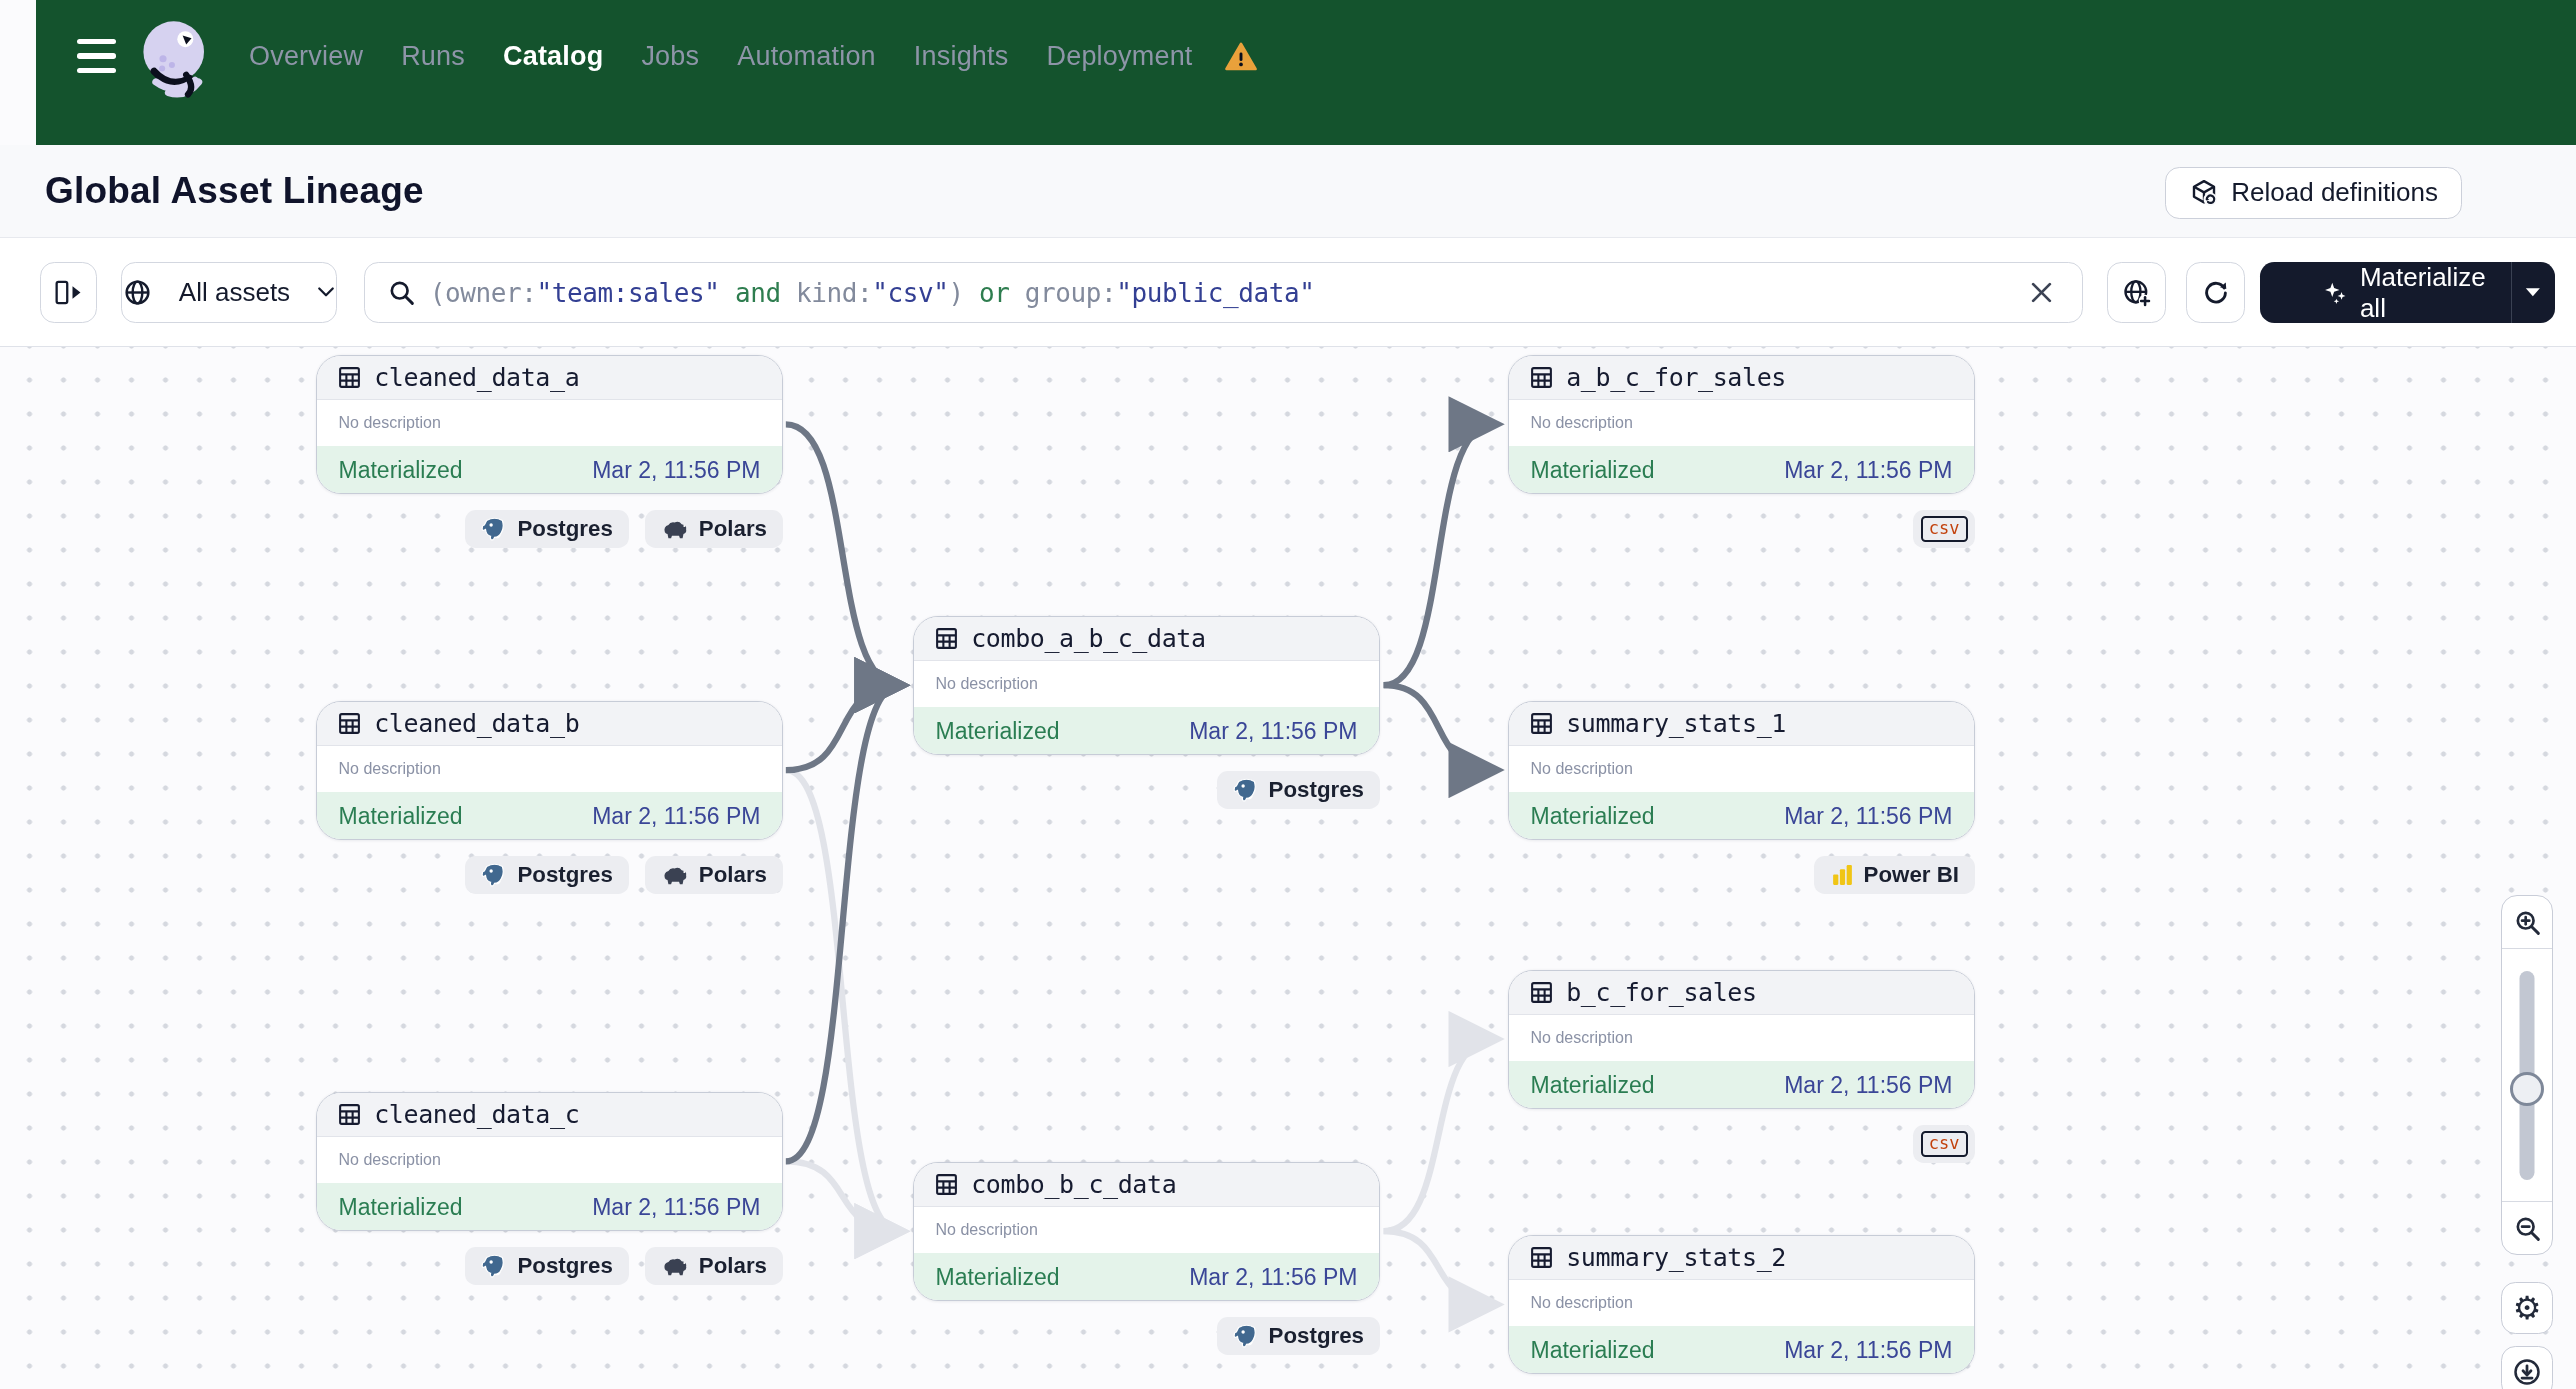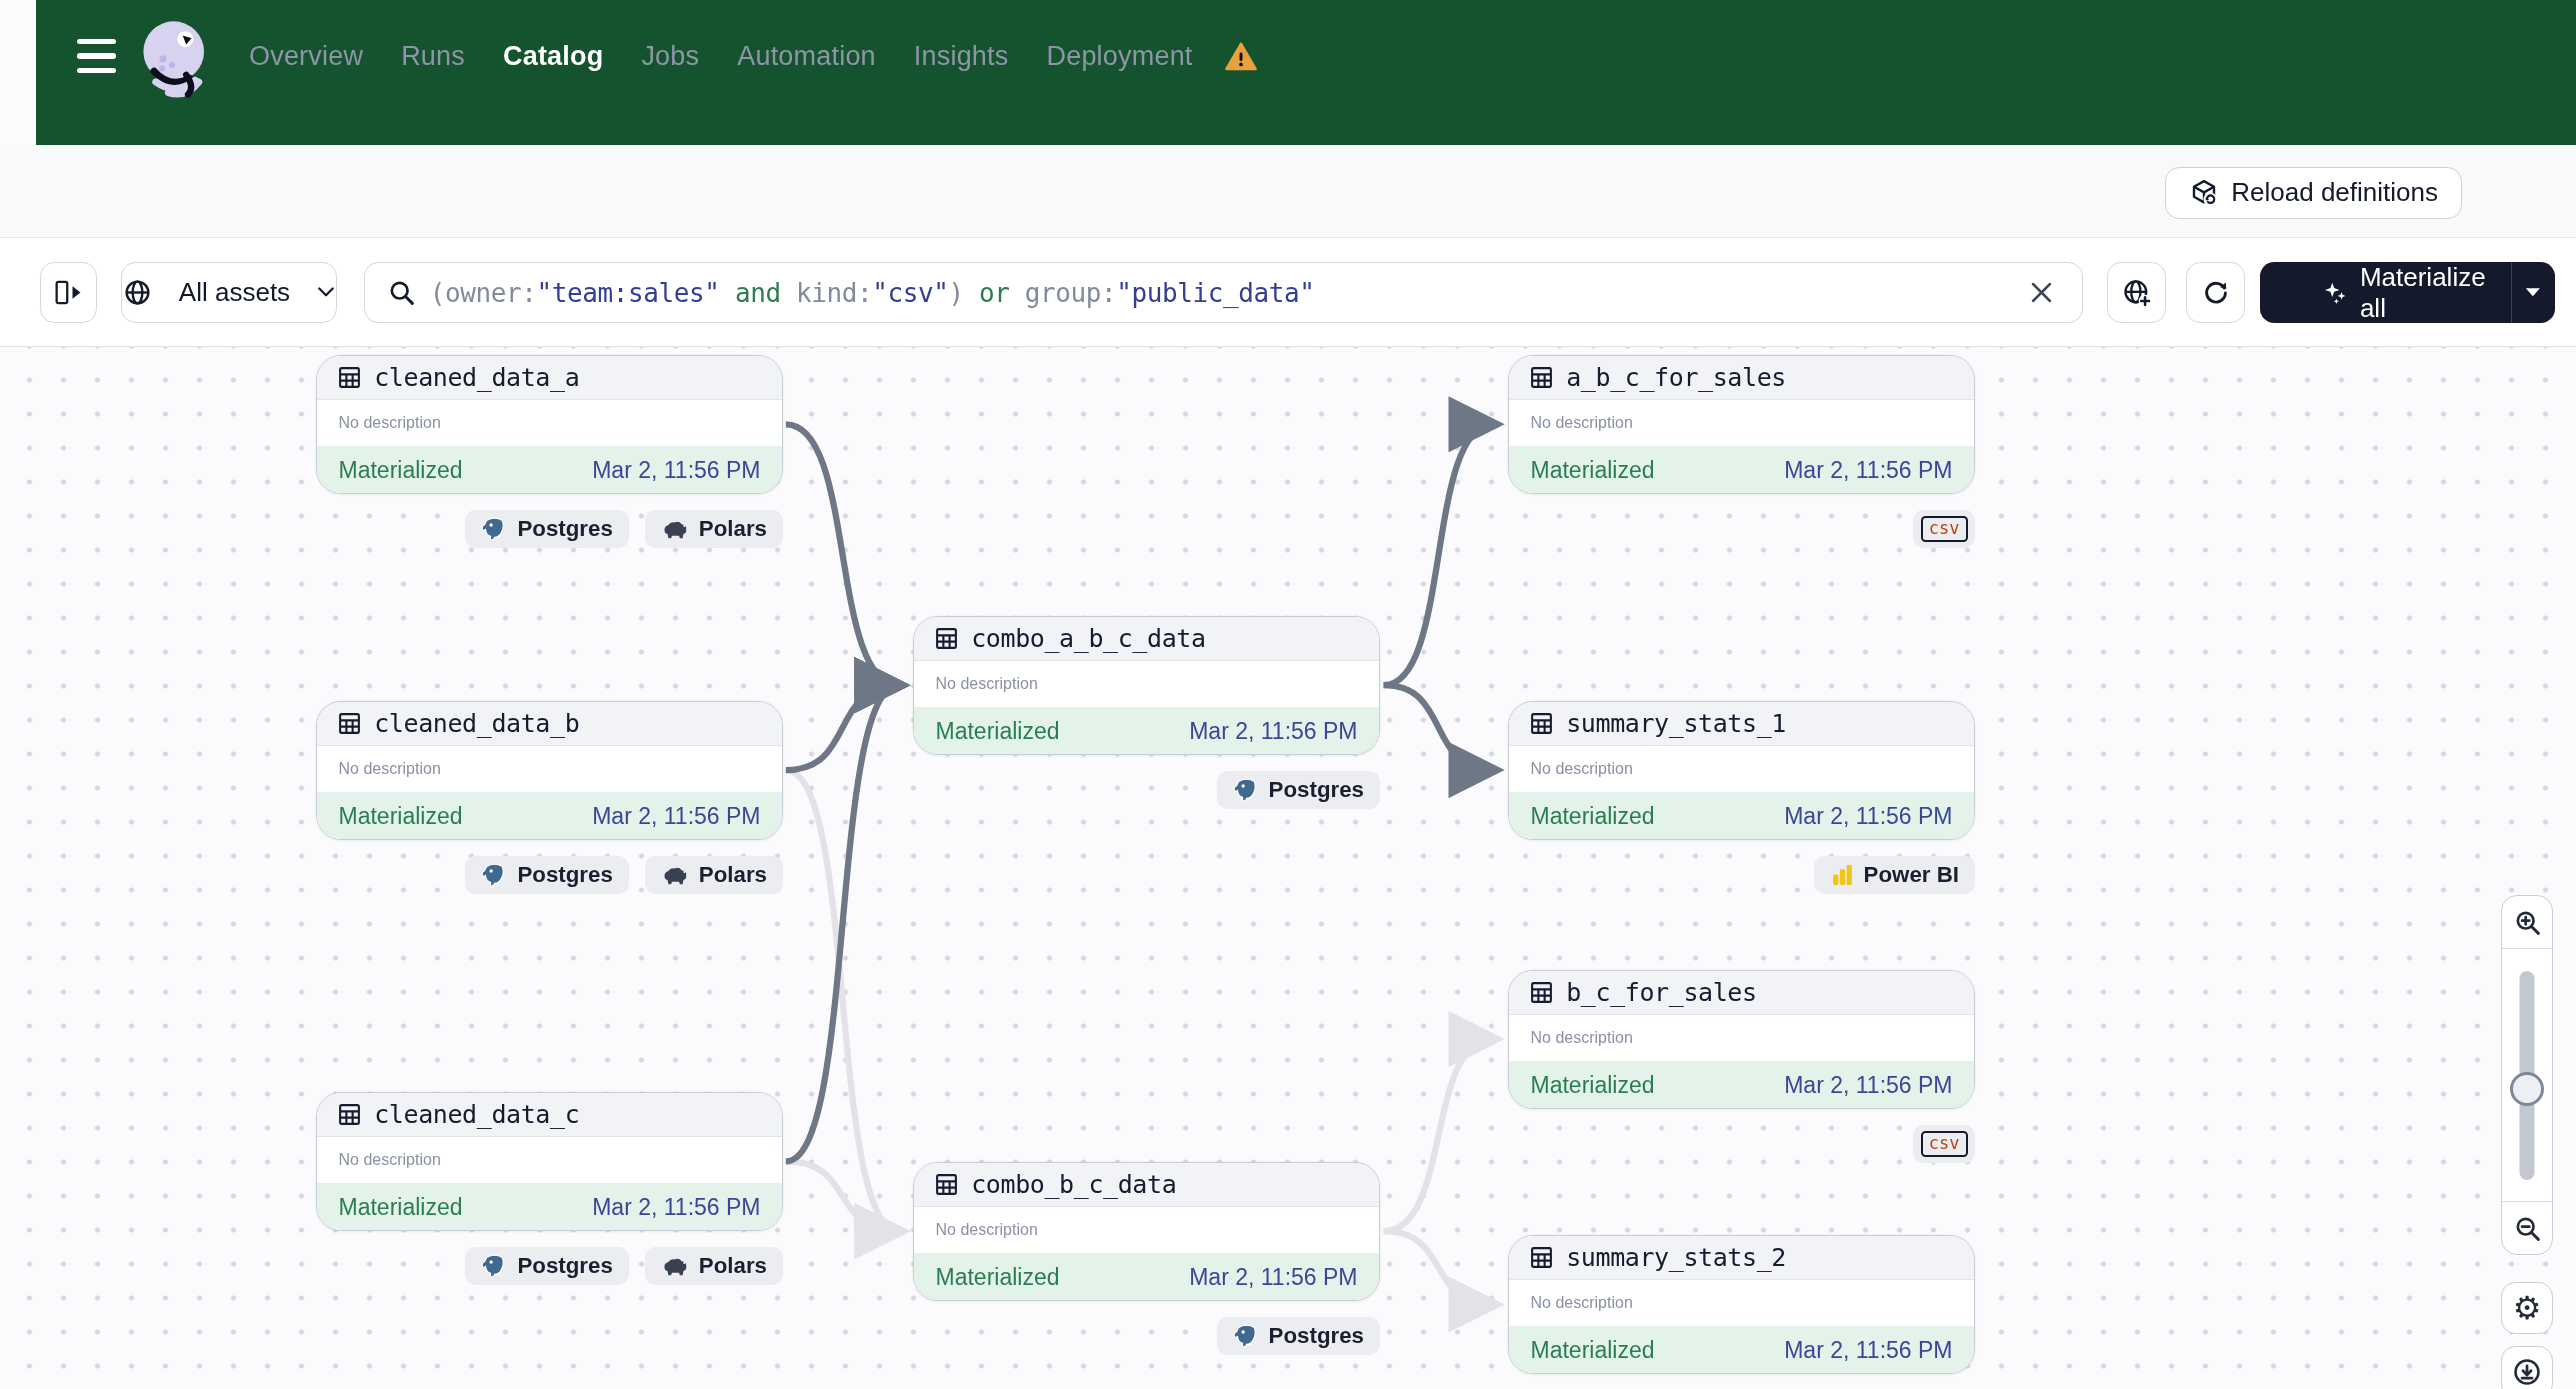--- a/index.html
+++ b/index.html
@@ -104,20 +104,21 @@
 
   <div class="nav-right">
     
     
     
     
   </div>
 </div>
 
 <div class="pagehead">
+  <div class="pagetitle">Global Asset Lineage</div>
   <button class="reload-btn">
     <svg width="30" height="30" viewBox="0 0 24 24">
       <path d="M12 2.5 L20 7 V15 L12 19.5 L4 15 V7 Z" stroke="#141a2c" stroke-width="1.9" fill="none" stroke-linejoin="round"></path>
       <path d="M4 7 L12 11.5 L20 7 M12 11.5 V19.5" stroke="#141a2c" stroke-width="1.9" fill="none" stroke-linejoin="round"></path>
       <circle cx="17" cy="17" r="5.4" fill="#f8f9fb"></circle>
       <path d="M14.2 17 a3 3 0 1 1 1 2.2" stroke="#141a2c" stroke-width="1.8" fill="none" stroke-linecap="round"></path>
       <path d="M13.6 16 l0.7 2 2 -0.8 z" fill="#141a2c"></path>
     </svg>
     <span>Reload definitions</span>
   </button>

